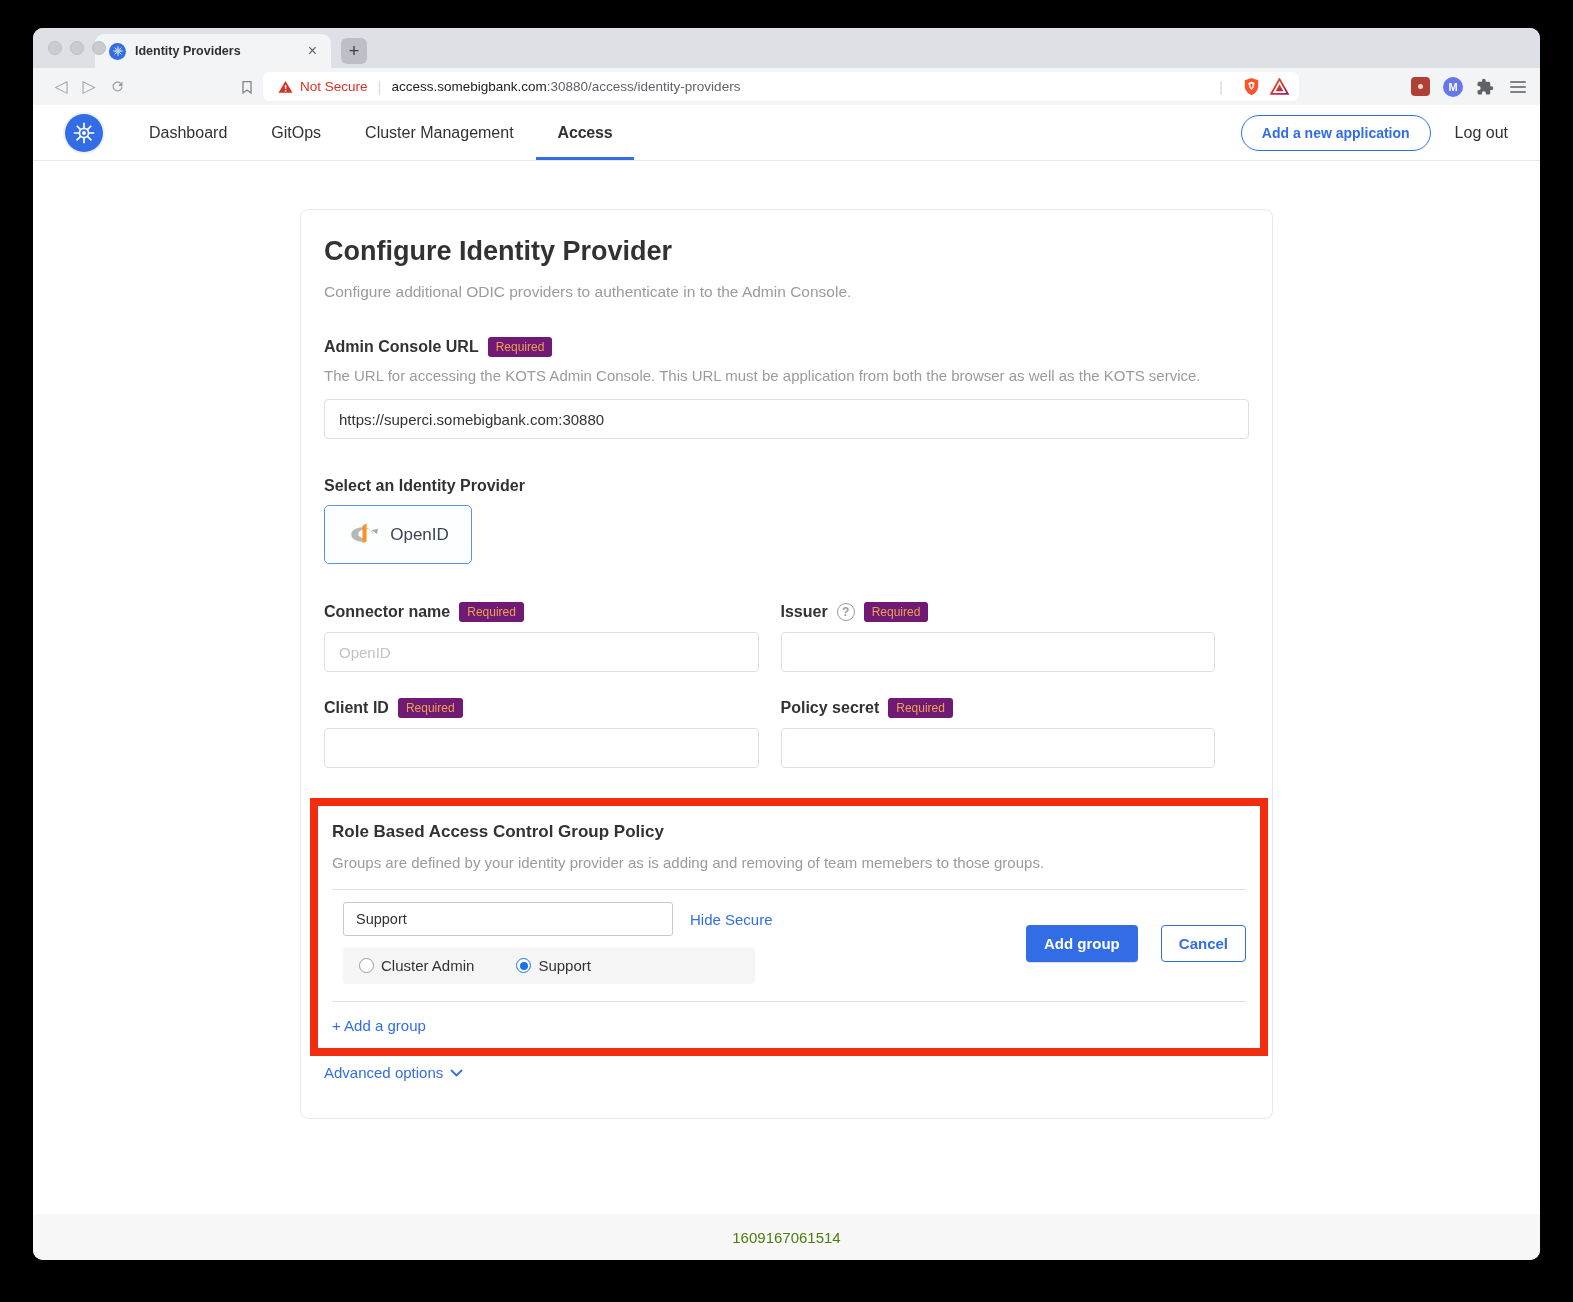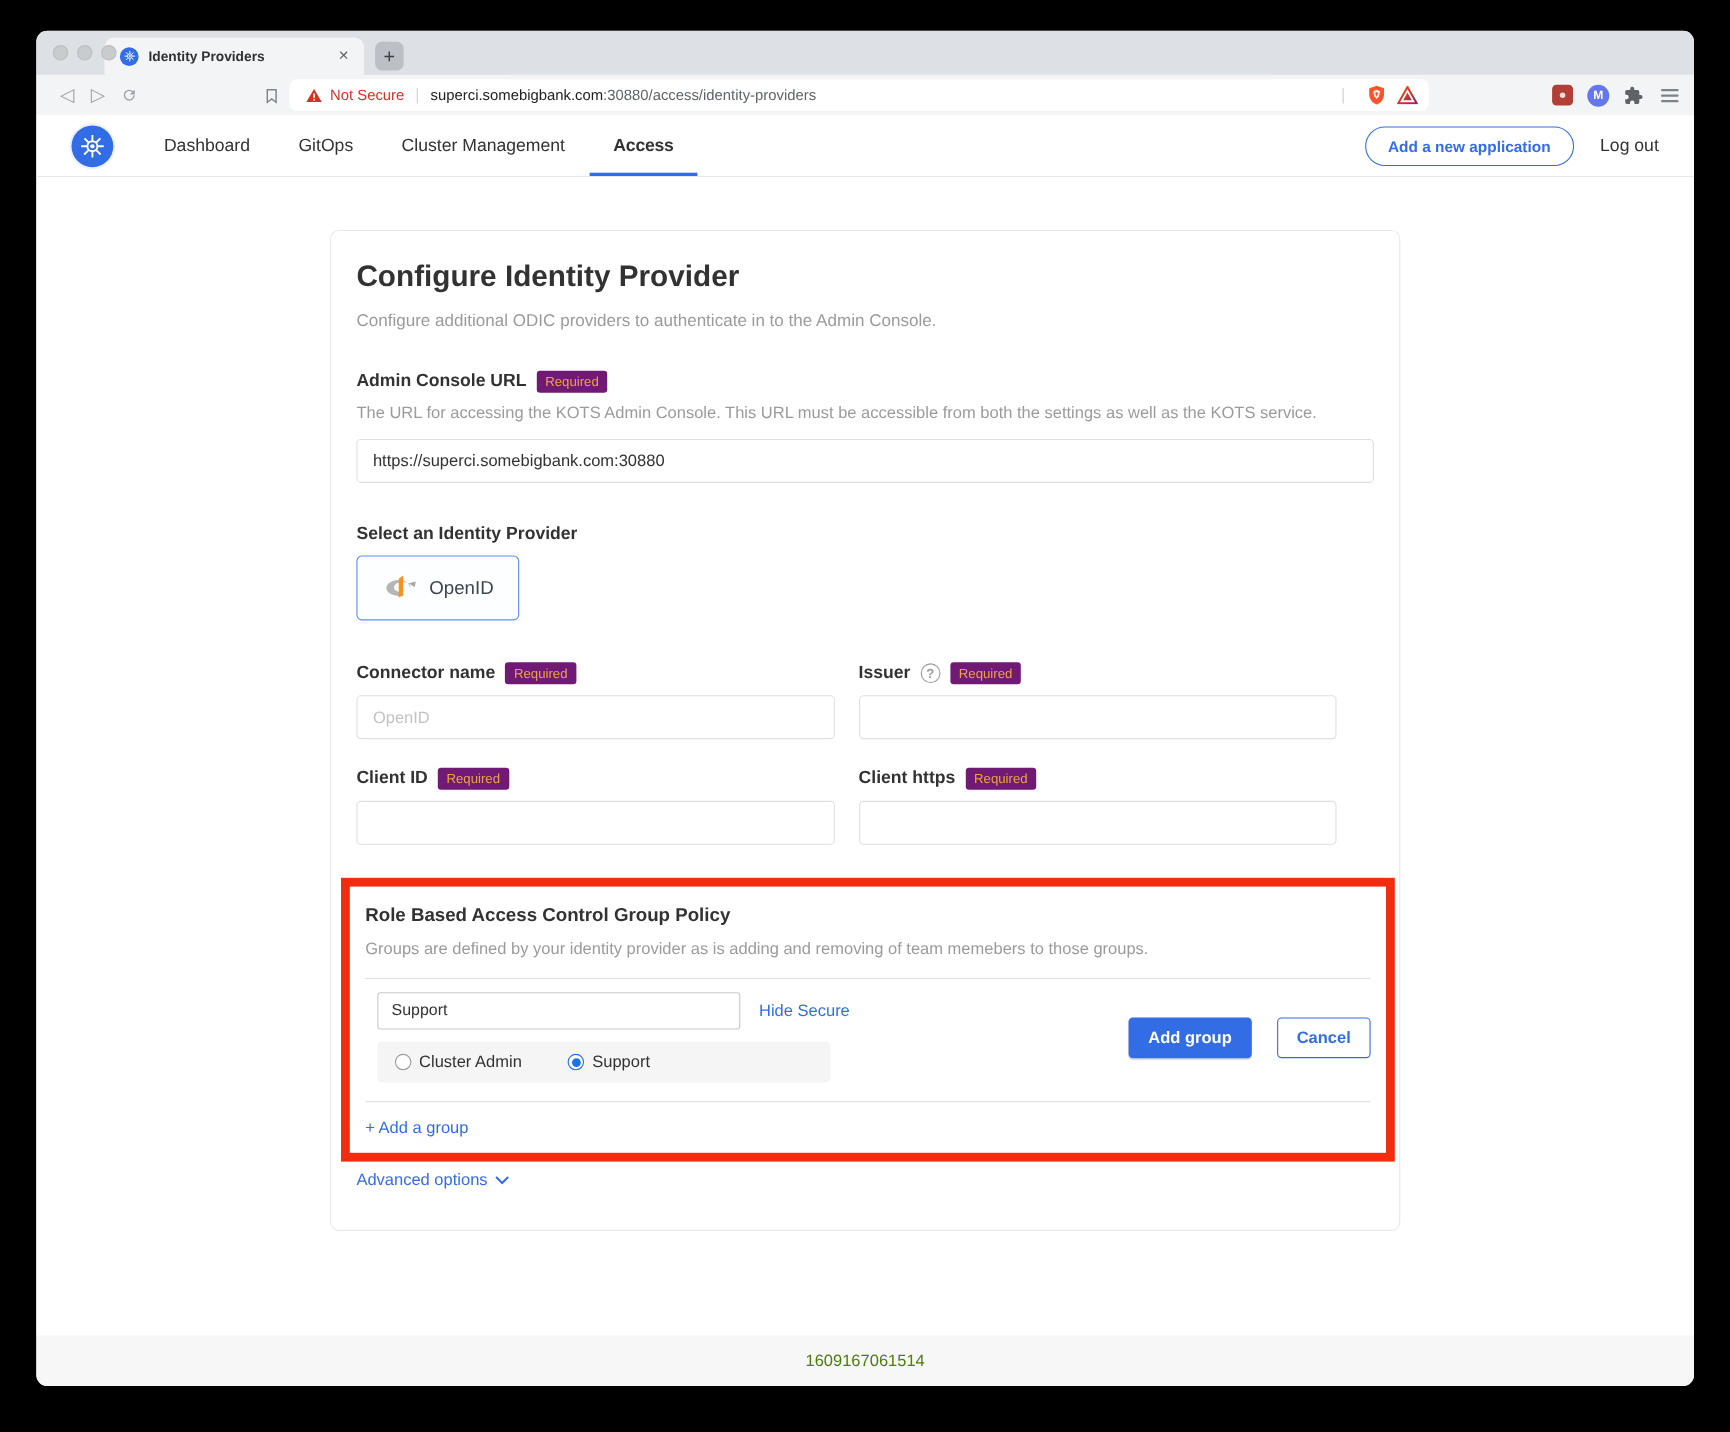--- a/index.html
+++ b/index.html
@@ -153,21 +153,21 @@
       <div class="urlbar">
         <span class="warn">
           <svg width="17" height="16" viewBox="0 0 24 24">
               <path d="M12 3 L22.5 20.5 H1.5 Z" fill="#d93025"></path>
               <rect x="11" y="9" width="2.2" height="6" fill="#fff"></rect>
               <rect x="11" y="16.6" width="2.2" height="2.2" fill="#fff"></rect>
             </svg>
         </span>
         <span class="notsecure">Not Secure</span>
         <span class="url-div">|</span>
-        <span class="url-text"><span class="dom">superci.somebigbank.com</span><span class="suf">:30880/access/identity-providers</span></span>
+        <span class="url-text"><span class="dom">access.somebigbank.com</span><span class="suf">:30880/access/identity-providers</span></span>
         <span class="pill-icons">
           <span class="url-div">|</span>
           <span>
             <svg width="17" height="19" viewBox="0 0 24 26">
                 <path d="M12 1 L21.5 4.2 V12 C21.5 18.5 17.3 23.2 12 25 C6.7 23.2 2.5 18.5 2.5 12 V4.2 Z" fill="#fb542b"></path>
                 <path d="M12 6 l4.5 2-1.5 6.5L12 18l-3-3.5L7.5 8z" fill="#fff" opacity="0.92"></path>
                 <path d="M12 9 l2 1.5-2 4.5-2-4.5z" fill="#fb542b"></path>
               </svg>
           </span>
           <span>
@@ -226,21 +226,21 @@
       <div class="card">
 
         <div class="h1">Configure Identity Provider</div>
         <div class="sub">Configure additional ODIC providers to authenticate in to the Admin Console.</div>
 
         <div class="sect">
           <div class="lblrow">
             <span class="lbl">Admin Console URL</span>
             <span class="req">Required</span>
           </div>
-          <div class="help">The URL for accessing the KOTS Admin Console. This URL must be accessible from both the settings as well as the KOTS service.</div>
+          <div class="help">The URL for accessing the KOTS Admin Console. This URL must be application from both the browser as well as the KOTS service.</div>
           <input class="inp" type="text" value="https://superci.somebigbank.com:30880" style="">
         </div>
 
         <div class="sect">
           <div class="lblrow">
             <span class="lbl">Select an Identity Provider</span>
           </div>
           <div class="provider-btn" style="margin-top:8px;">
             <span>
               <svg width="34" height="36" viewBox="0 0 40 40">
@@ -271,21 +271,21 @@
           </div>
           <div>
             <div class="lblrow">
               <span class="lbl">Client ID</span>
               <span class="req">Required</span>
             </div>
             <input class="inp" type="text" style="">
           </div>
           <div>
             <div class="lblrow">
-              <span class="lbl">Client https</span>
+              <span class="lbl">Policy secret</span>
               <span class="req">Required</span>
             </div>
             <input class="inp" type="text" style="">
           </div>
         </div>
 
         
         <div class="rbac">
           <div class="rbac-title">Role Based Access Control Group Policy</div>
           <div class="rbac-desc">Groups are defined by your identity provider as is adding and removing of team memebers to those groups.</div>

